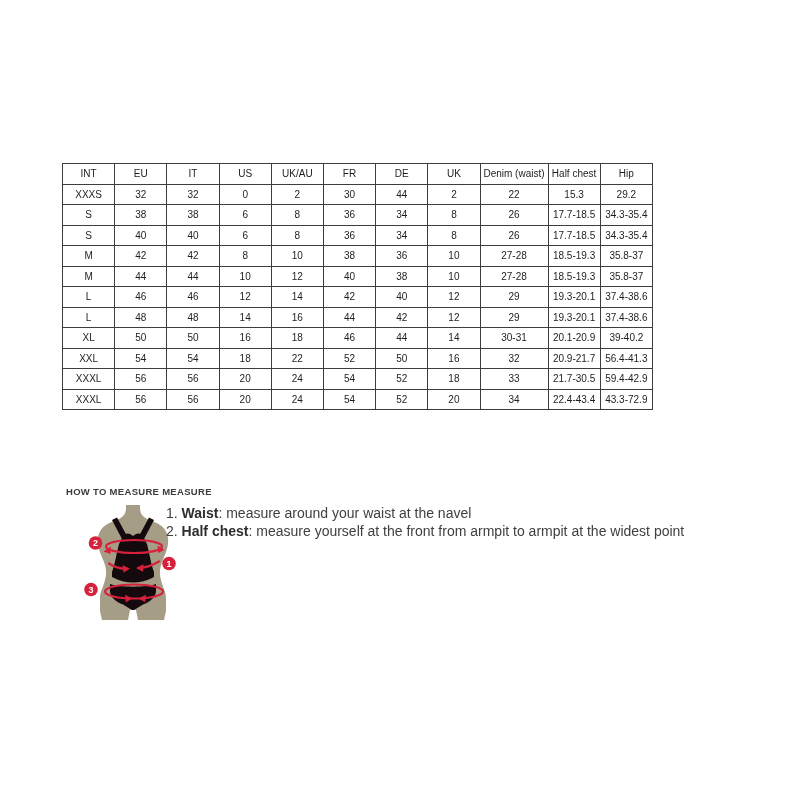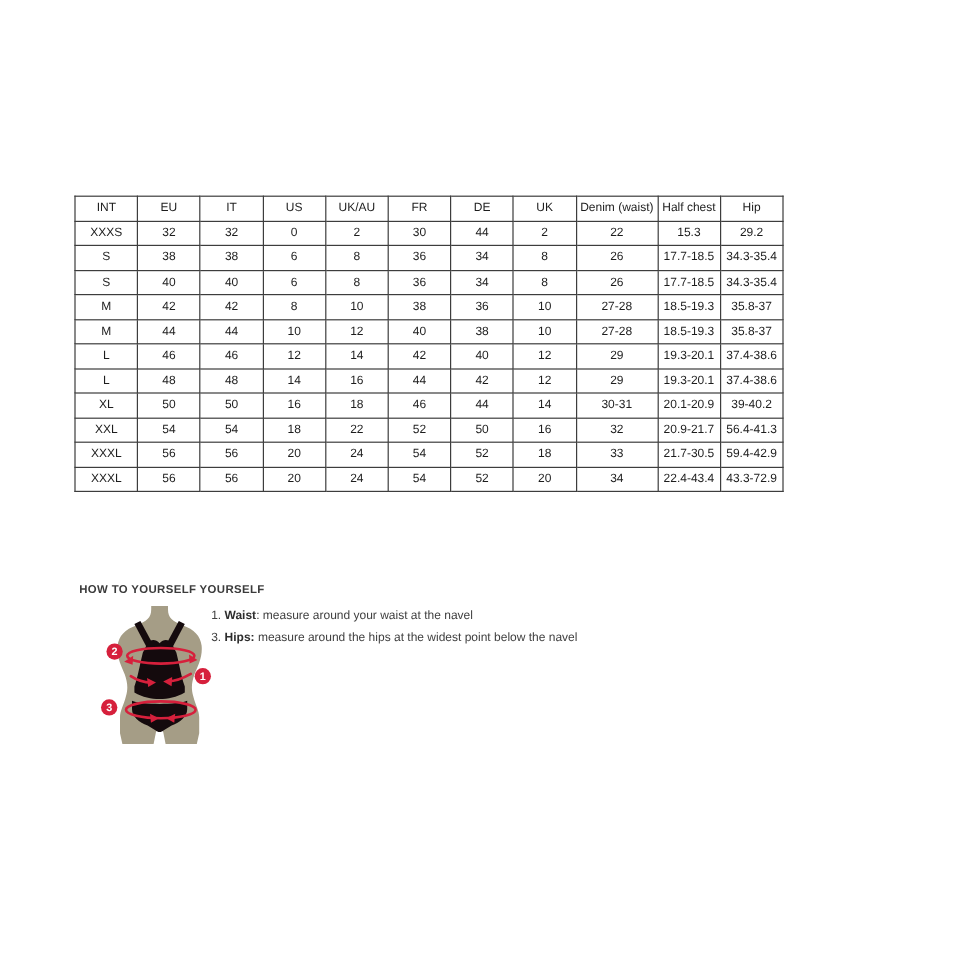--- a/index.html
+++ b/index.html
@@ -46,24 +46,24 @@
     letter-spacing: 0.3px;
     color: #3b3b3b;
   }
   svg.figure {
     position: absolute;
     left: 82px; top: 502px;
     width: 112px; height: 118px;
   }
   ol.steps {
     position: absolute;
-    left: 176px; top: 505px;
+    left: 166px; top: 505px;
     margin: 0; padding: 0;
     list-style: none;
-    font-size: 10px;
+    font-size: 14px;
     color: #404040;
   }
   ol.steps li {
     line-height: 17.5px;
     white-space: nowrap;
   }
   ol.steps b { font-weight: bold; color: #2d2d2d; }
 
   svg .badge-num {
     font-family: "Liberation Sans", sans-serif;
@@ -234,21 +234,21 @@
           <td>54</td>
           <td>52</td>
           <td>20</td>
           <td>34</td>
           <td>22.4-43.4</td>
           <td>43.3-72.9</td>
         </tr>
       </tbody>
   </table>
 
-  <h2 class="measure-heading">HOW TO YOURSELF YOURSELF</h2>
+  <h2 class="measure-heading">HOW TO MEASURE MEASURE</h2>
 
   <svg class="figure" viewBox="0 0 112 118">
 
     <path fill="#a59d86" d="M44,3 L58,3 L58,6 C58,13 62,16 70,19 C80,22.5 85,28 86,36
              C87,45 83,53 80,60 C78,66 77,71 79,78 C81,86 84,90 84,96
              L84,109 L82,118 L56,118 L54,108 C53.2,105.5 48.8,105.5 48,108
              L46,118 L20,118 L18,109 L18,96 C18,90 21,86 23,78
              C25,71 24,66 22,60 C19,53 15,45 16,36 C17,28 22,22.5 32,19
              C40,16 44,13 44,6 Z"></path>
 
@@ -288,17 +288,17 @@
       <circle cx="9" cy="87.5" r="6.8" fill="#d6203c"></circle>
       <text class="badge-num" x="9" y="90.7">3</text>
     </g>
   </svg>
 
   <ol class="steps">
     <li>
       <span>1. </span><b>Waist</b><span>: measure around your waist at the navel</span>
     </li>
     <li>
-      <span>3. </span><b>Hips:</b><span> measure around the hips at the widest point below the navel</span>
+      <span>2. </span><b>Half chest</b><span>: measure yourself at the front from armpit to armpit at the widest point</span>
     </li>
   </ol>
 
 </div>
 
 </body></html>

